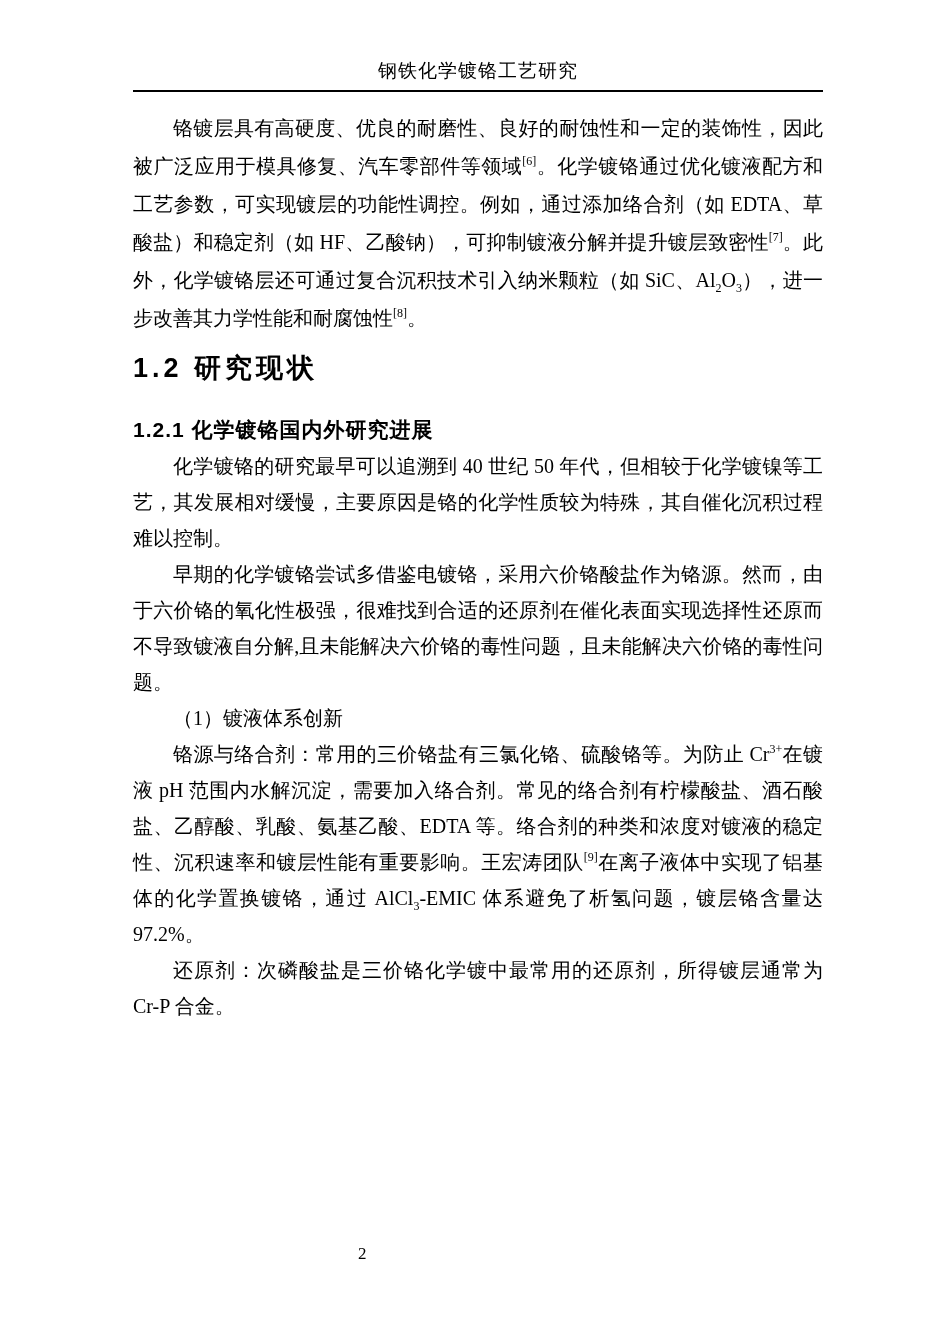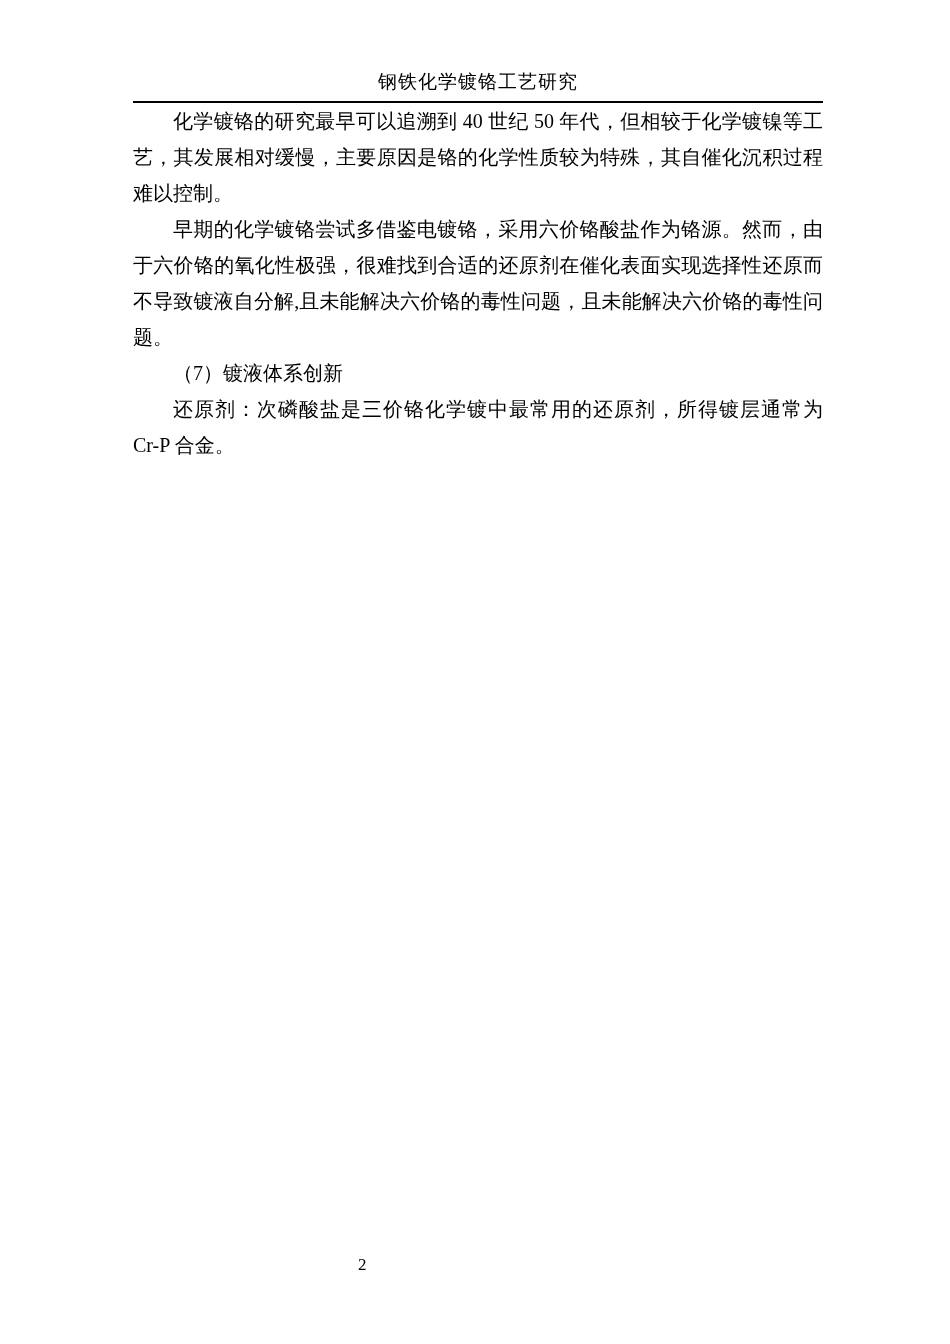--- a/index.html
+++ b/index.html
@@ -6,21 +6,20 @@
   body {
     width: 950px; height: 1344px; position: relative; overflow: hidden;
     font-family: "Liberation Serif", "DejaVu Serif", serif;
     color: #000;
   }
   .sheet {
     position: absolute; inset: 0;
     padding: 58px 127px 8px 133px;
     box-sizing: border-box;
     background: #fff;
-    margin-top: 11px;
   }
   .running-header {
     text-align: center;
     font-size: 19px;
     line-height: 26px;
     letter-spacing: 1px;
     border-bottom: 2px solid #000;
     padding-bottom: 6px;
   }
   .doc { }
@@ -60,20 +59,24 @@
     line-height: 20px;
   }
 </style>
 </head>
 <body>
 
 <div class="sheet">
   <div class="running-header">钢铁化学镀铬工艺研究</div>
 
   <div class="doc">
+      <p class="para first">铬镀层具有高硬度、优良的耐磨性、良好的耐蚀性和一定的装饰性，因此被广泛应用于模具修复、汽车零部件等领域<sup>[6]</sup>。化学镀铬通过优化镀液配方和工艺参数，可实现镀层的功能性调控。例如，通过添加络合剂（如 EDTA、草酸盐）和稳定剂（如 HF、乙酸钠），可抑制镀液分解并提升镀层致密性<sup>[7]</sup>。此外，化学镀铬层还可通过复合沉积技术引入纳米颗粒（如 SiC、Al<sub>2</sub>O<sub>3</sub>），进一步改善其力学性能和耐腐蚀性<sup>[8]</sup>。</p>
+      <div class="h2">1.2 研究现状</div>
+      <div class="h3">1.2.1 化学镀铬国内外研究进展</div>
       <p class="para">化学镀铬的研究最早可以追溯到 40 世纪 50 年代，但相较于化学镀镍等工艺，其发展相对缓慢，主要原因是铬的化学性质较为特殊，其自催化沉积过程难以控制。</p>
       <p class="para">早期的化学镀铬尝试多借鉴电镀铬，采用六价铬酸盐作为铬源。然而，由于六价铬的氧化性极强，很难找到合适的还原剂在催化表面实现选择性还原而不导致镀液自分解,且未能解决六价铬的毒性问题，且未能解决六价铬的毒性问题。</p>
-      <p class="para">（7）镀液体系创新</p>
+      <p class="para">（1）镀液体系创新</p>
+      <p class="para">铬源与络合剂：常用的三价铬盐有三氯化铬、硫酸铬等。为防止 Cr<sup>3+</sup>在镀液 pH 范围内水解沉淀，需要加入络合剂。常见的络合剂有柠檬酸盐、酒石酸盐、乙醇酸、乳酸、氨基乙酸、EDTA 等。络合剂的种类和浓度对镀液的稳定性、沉积速率和镀层性能有重要影响。王宏涛团队<sup>[9]</sup>在离子液体中实现了铝基体的化学置换镀铬，通过 AlCl<sub>3</sub>-EMIC 体系避免了析氢问题，镀层铬含量达 97.2%。</p>
       <p class="para">还原剂：次磷酸盐是三价铬化学镀中最常用的还原剂，所得镀层通常为 Cr-P 合金。</p>
     </div>
 
   <div class="page-footer">2</div>
 </div>
 
 </body></html>

